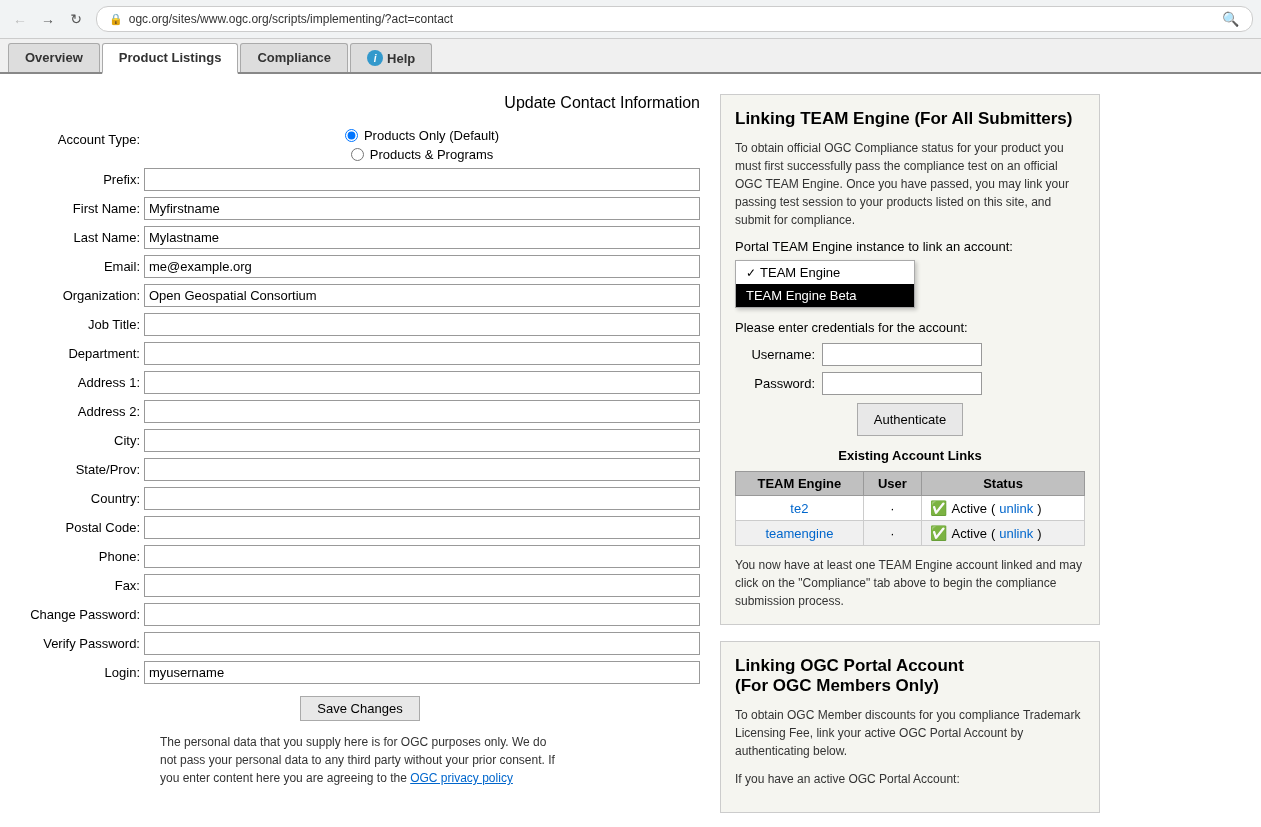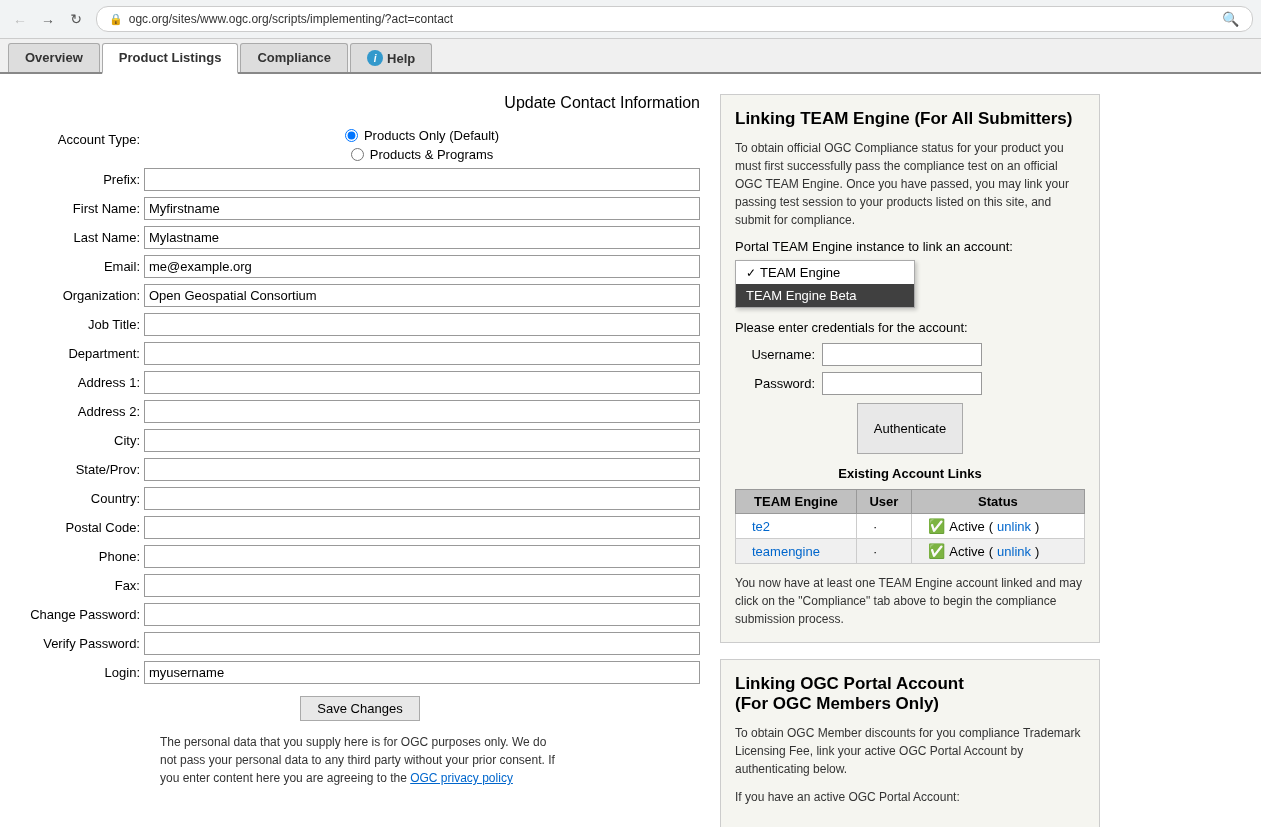--- a/index.html
+++ b/index.html
@@ -169,21 +169,21 @@
     }
     .dropdown-item {
       padding: 4px 10px;
       font-size: 13px;
       cursor: pointer;
       display: flex;
       align-items: center;
       gap: 4px;
     }
     .dropdown-item.selected { background: #fff; }
-    .dropdown-item.highlighted { background: #404040; color: #fff; }
+    .dropdown-item.highlighted { background: #000000; color: #fff; }
     .checkmark { font-size: 12px; }
 
     .credentials-label {
       font-size: 13px;
       margin-bottom: 8px;
     }
     .cred-row {
       display: flex;
       align-items: center;
       margin-bottom: 6px;
@@ -195,21 +195,21 @@
       font-size: 13px;
     }
     .cred-input {
       width: 160px;
       padding: 3px 4px;
       border: 1px solid #999;
       font-size: 13px;
     }
     .auth-btn-row { text-align: center; margin-top: 8px; }
     .auth-btn {
-      padding: 17px 16px;
+      padding: 8px 16px;
       border: 1px solid #aaa;
       background: #e8e8e8;
       cursor: pointer;
       font-size: 13px;
     }
 
     
     .existing-title {
       font-size: 13px;
       font-weight: bold;
@@ -222,22 +222,23 @@
       font-size: 13px;
     }
     .account-table th {
       background: #c0c0c0;
       border: 1px solid #999;
       padding: 4px 8px;
       font-weight: bold;
     }
     .account-table td {
       border: 1px solid #ccc;
-      padding: 4px 16px;
+      padding: 4px 8px;
       background: #fff;
+      text-align: center;
     }
     .account-table tr:nth-child(even) td { background: #f0f0f0; }
     .link-cell a { color: #0066cc; text-decoration: none; }
     .active-icon { color: green; font-size: 14px; }
     .unlink-link { color: #0066cc; text-decoration: none; }
 
     .bottom-text {
       font-size: 12px;
       line-height: 1.5;
       color: #333;

